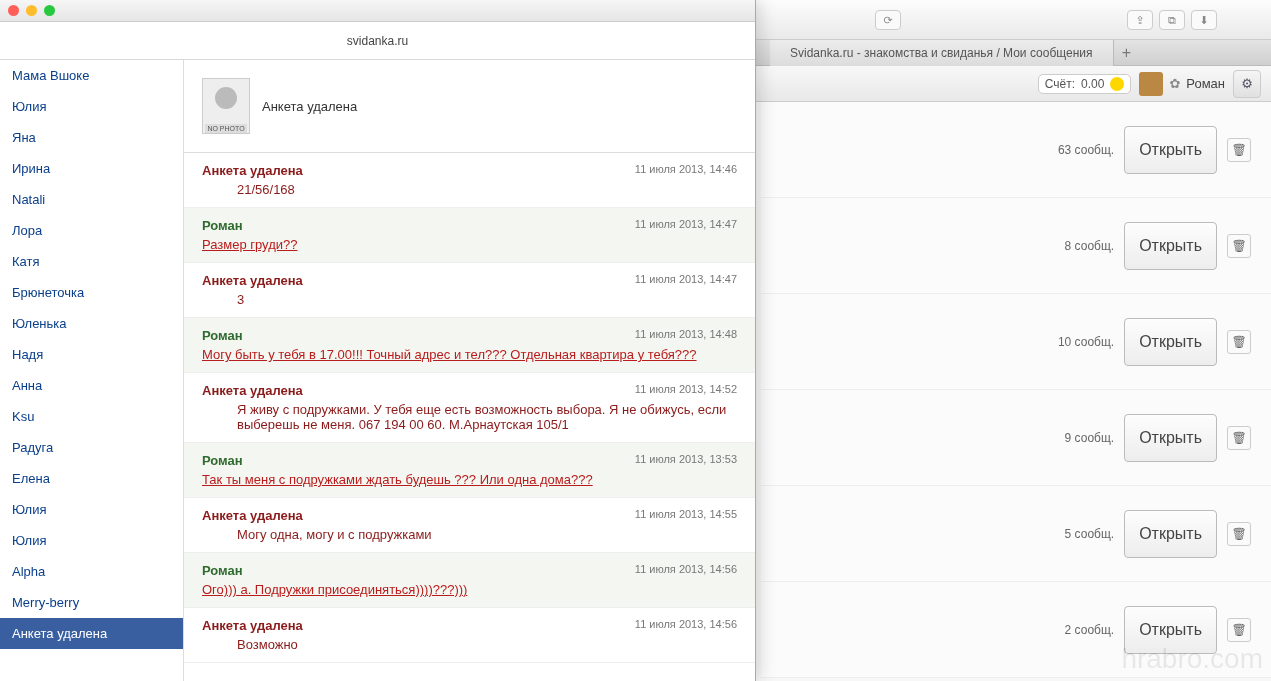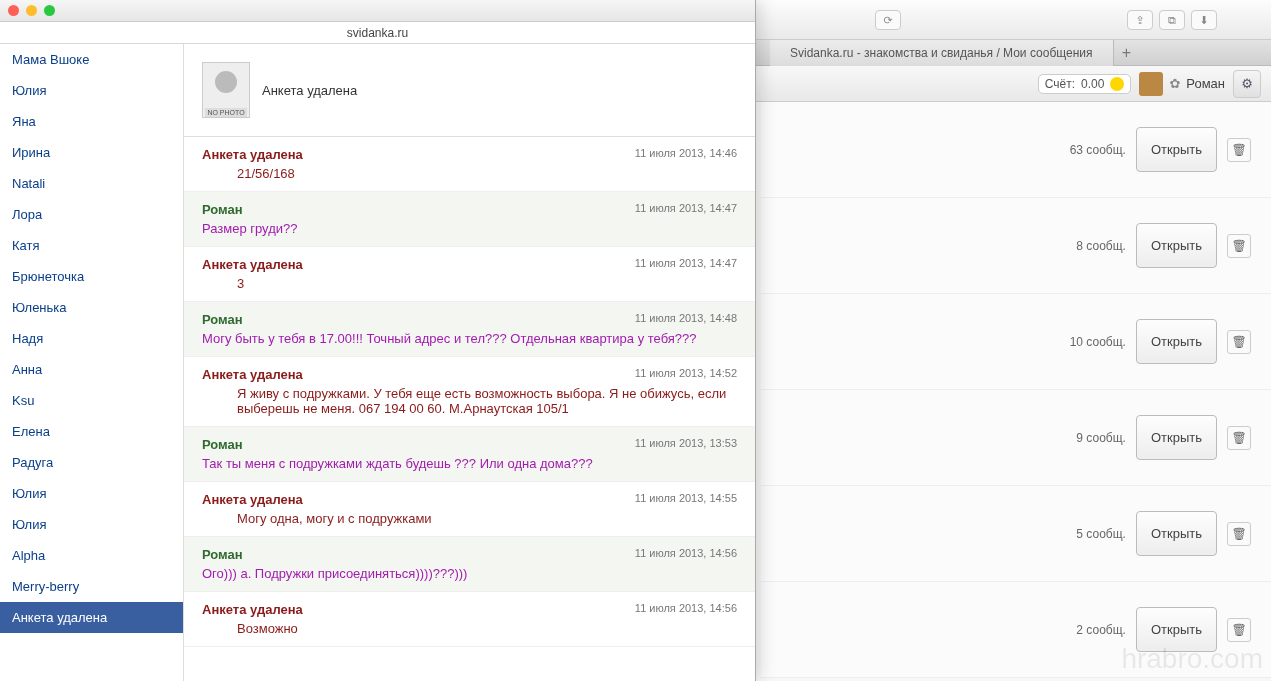--- a/index.html
+++ b/index.html
@@ -19,50 +19,50 @@
   .site-header { position: absolute; top: 66px; left: 0; right: 0; height: 36px; background: linear-gradient(#f8f8f8,#e8e8e8); border-bottom:1px solid #ccc; display:flex; justify-content:flex-end; align-items:center; padding-right:10px; gap:8px;}
   .account-box { display:flex; align-items:center; gap:6px; background:#fff; border:1px solid #ccc; border-radius:5px; padding:2px 6px; font-size:12px; color:#555;}
   .coin { width:14px;height:14px;background:gold;border-radius:50%;}
   .avatar { width:24px;height:24px;background:#b84; border-radius:3px;}
   .user-chip{display:flex;align-items:center;gap:6px;font-size:13px;color:#444;}
   .gear-bg{width:28px;height:28px;background:linear-gradient(#f5f5f5,#e0e0e0);border:1px solid #ccc;border-radius:4px;display:flex;align-items:center;justify-content:center;color:#556;}
 
   .conv-rows { position:absolute; top:102px; right:0; width:510px; }
   .conv-row { height:96px; border-bottom:1px solid #eee; display:flex; align-items:center; justify-content:flex-end; gap:10px; padding-right:20px; background:#fbfbfb;}
   .conv-count { font-size:12px; color:#666;}
-  .open-btn { background:linear-gradient(#fdfdfd,#ededed); border:1px solid #bbb; border-radius:4px; padding:14px 14px; font-size:13px; color:#444; cursor:pointer;}
+  .open-btn { background:linear-gradient(#fdfdfd,#ededed); border:1px solid #bbb; border-radius:4px; padding:14px 14px; font-size:16px; color:#444; cursor:pointer;}
   .trash-btn { width:24px;height:24px; border:1px solid #ccc; border-radius:3px;background:#fafafa;display:flex;align-items:center;justify-content:center;color:#666;font-size:12px;}
 
   
   .popup { position: absolute; top: 0; left: 0; width: 756px; height: 681px; background: #fff; border-right: 1px solid #aaa; box-shadow: 4px 0 16px rgba(0,0,0,0.15); }
   .popup-titlebar { height: 22px; background: linear-gradient(#f6f6f6,#e6e6e6); border-bottom:1px solid #ccc; display:flex;align-items:center; padding:0 8px; gap:7px;}
   .tl-dot{width:11px;height:11px;border-radius:50%;}
   .dot-r{background:#ff5f57;} .dot-y{background:#ffbd2e;} .dot-g{background:#28c940;}
-  .popup-url { height:22px; border-bottom:1px solid #d7d7d7; display:flex;align-items:center;justify-content:center; font-size:12px; color:#444;}
+  .popup-url { height:38px; border-bottom:1px solid #d7d7d7; display:flex;align-items:center;justify-content:center; font-size:12px; color:#444;}
   .popup-body { display:flex; height:calc(100% - 44px);}
   .contacts { width:184px; border-right:1px solid #ddd; overflow:hidden;}
   .contact { padding: 8px 12px; font-size:13px; color:#0a3f8a; cursor:pointer;}
   .contact.selected { background:#3a5fa0; color:#fff;}
   .thread { flex:1; display:flex; flex-direction:column;}
   .thread-header { display:flex; align-items:center; gap:12px; padding:18px; border-bottom:1px solid #ddd;}
   .no-photo{ width:48px; height:56px; border:1px solid #ccc; background:#eee; position:relative; display:flex;align-items:flex-end;justify-content:center;}
   .no-photo::before{content:"";width:22px;height:22px;border-radius:50%;background:#bbb;position:absolute;top:8px;}
   .no-photo-label{font-size:7px;background:#ddd;color:#555;padding:1px 2px;}
   .thread-title{font-size:13px;color:#333;}
   .messages { flex:1; overflow:hidden;}
   .msg { padding:10px 18px; border-bottom:1px solid #eee;}
   .msg.alt{ background:#f4f6f1;}
   .msg-head{display:flex;justify-content:space-between; margin-bottom:4px;}
   .msg-sender{font-size:13px;font-weight:bold;}
   .sender-a{color:#8b1a1a;}
   .sender-b{color:#2f6b2f;}
   .msg-time{font-size:11px;color:#777;}
   .msg-body{font-size:13px;}
   .msg-body.a{color:#8b1a1a;margin-left:35px;}
-  .msg-body.b{color:#a21caf;}
+  .msg-body.b{color:#b91c1c;text-decoration:underline;}
 
   .watermark{position:absolute;bottom:6px;right:8px;font-size:28px;color:rgba(0,0,0,0.08);font-family:Arial;}
 </style>
 </head>
 <body>
 
 <div class="browser-bg">
   <div class="browser-toolbar">
     <div class="browser-btn reload-btn">⟳</div>
     <div class="browser-btn btn-share">⇪</div>
@@ -135,22 +135,22 @@
         <div class="contact">Яна</div>
         <div class="contact">Ирина</div>
         <div class="contact">Natali</div>
         <div class="contact">Лора</div>
         <div class="contact">Катя</div>
         <div class="contact">Брюнеточка</div>
         <div class="contact">Юленька</div>
         <div class="contact">Надя</div>
         <div class="contact">Анна</div>
         <div class="contact">Ksu</div>
+        <div class="contact">Радуга</div>
         <div class="contact">Елена</div>
-        <div class="contact">Радуга</div>
         <div class="contact">Юлия</div>
         <div class="contact">Юлия</div>
         <div class="contact">Alpha</div>
         <div class="contact">Merry-berry</div>
         <div class="contact selected">Анкета удалена</div>
       </div>
     <div class="thread">
       <div class="thread-header">
         <div class="no-photo">
           <span class="no-photo-label">NO PHOTO</span>

